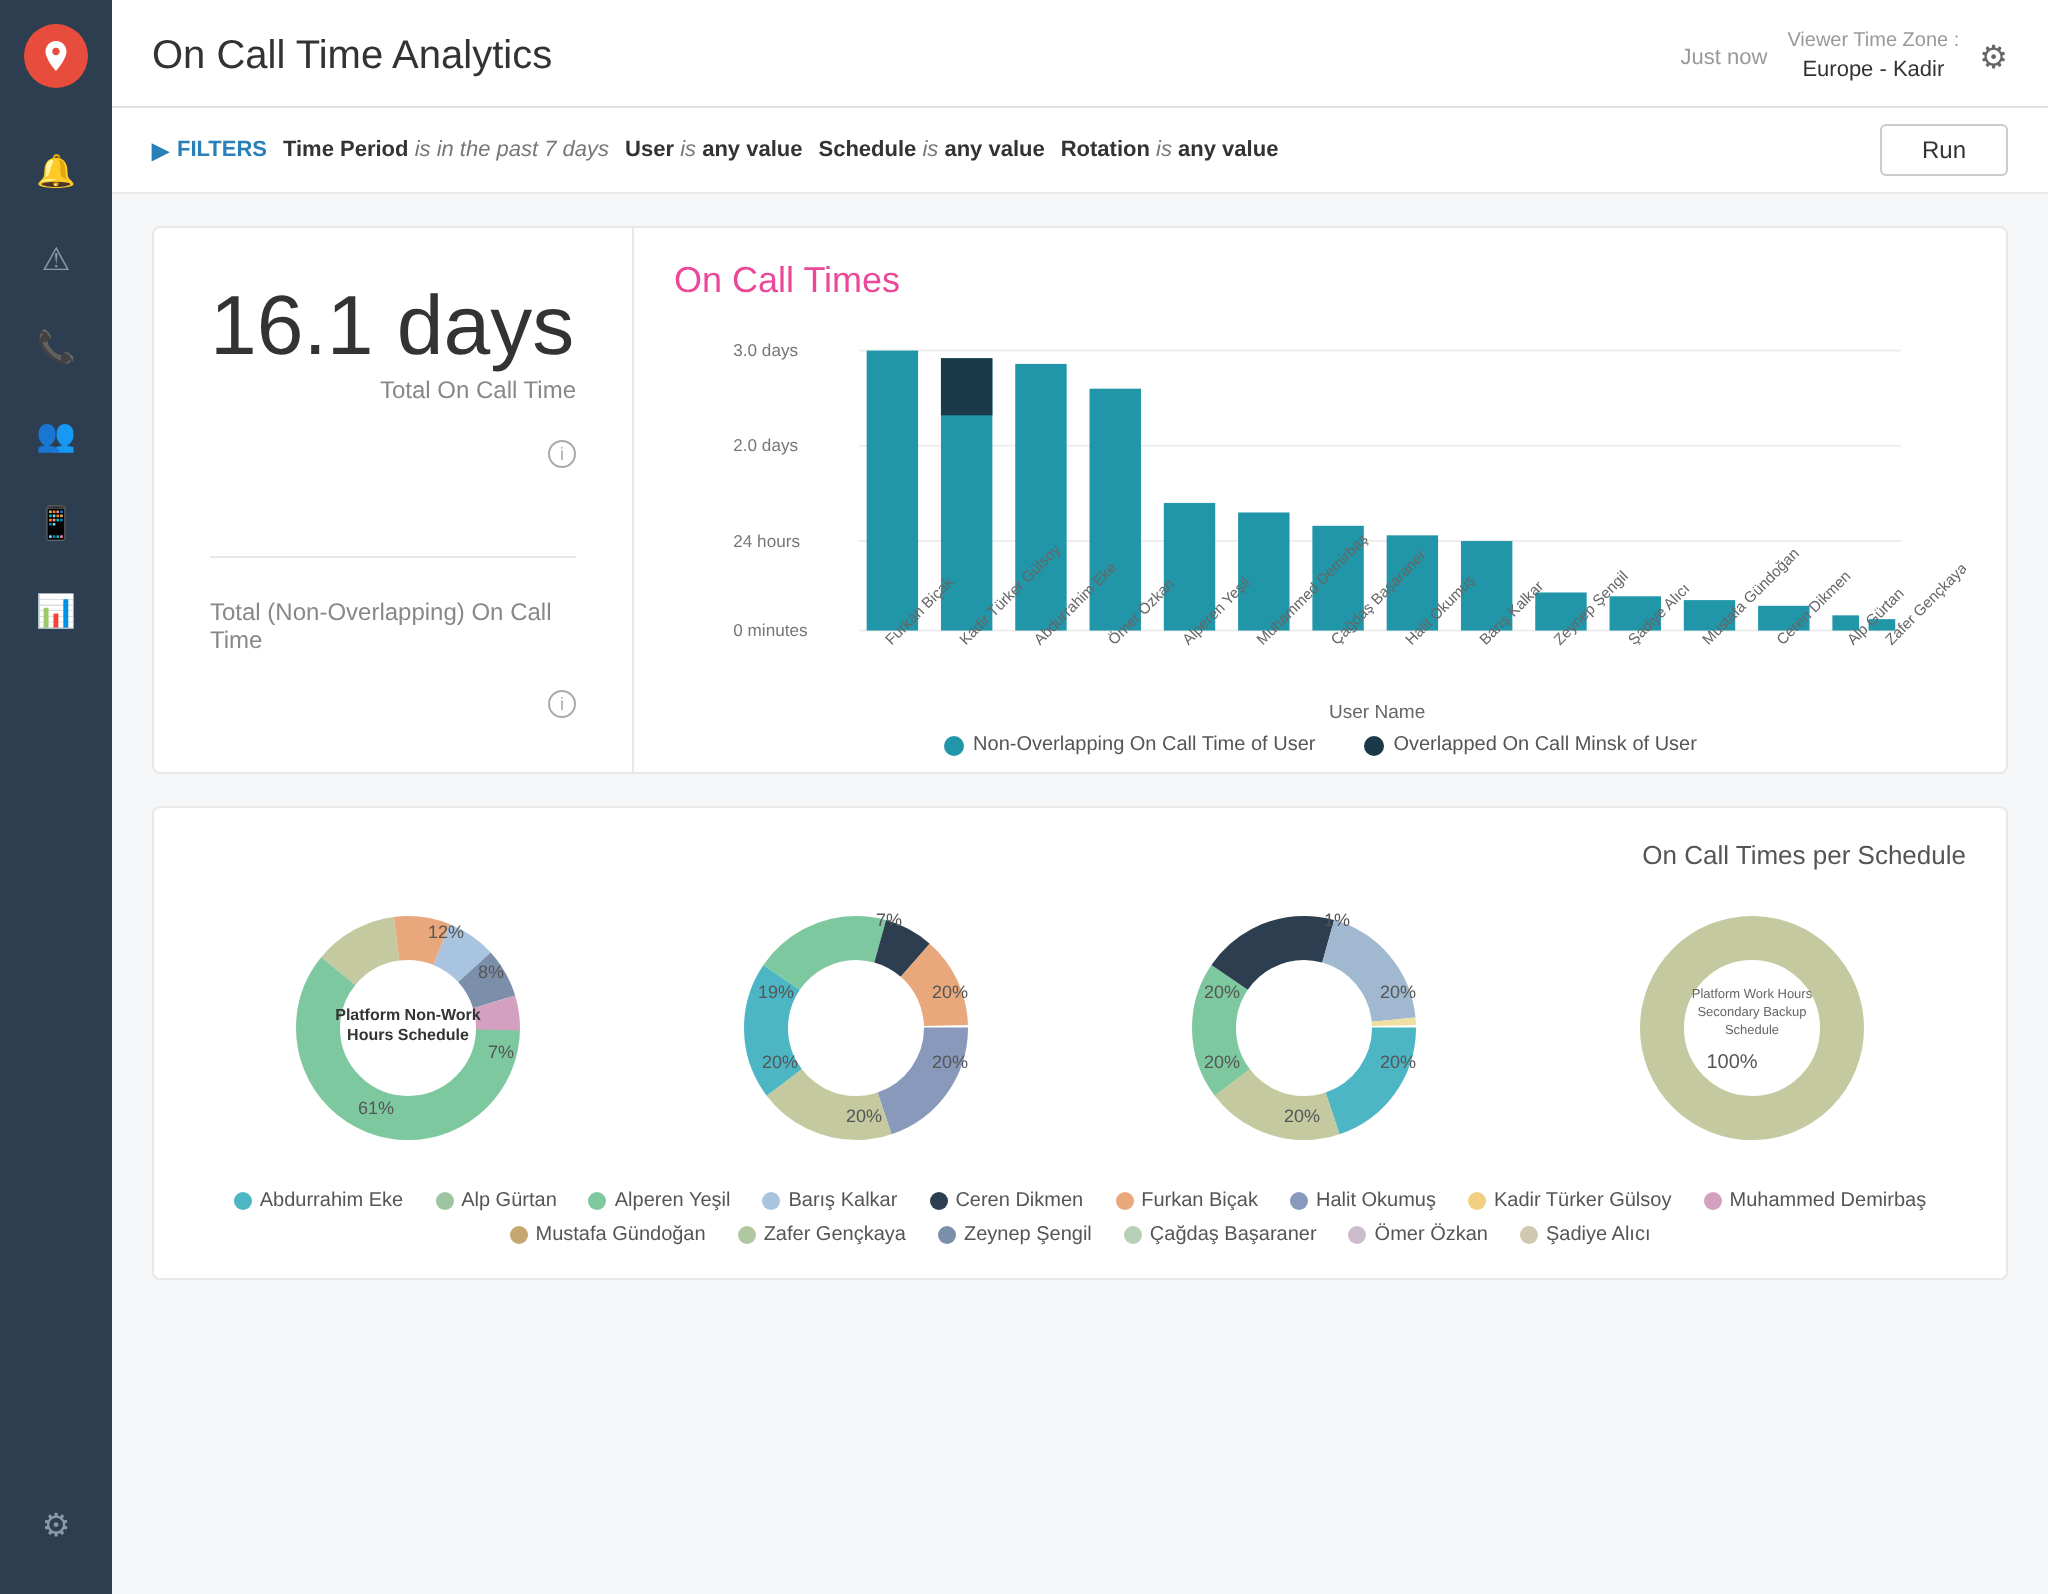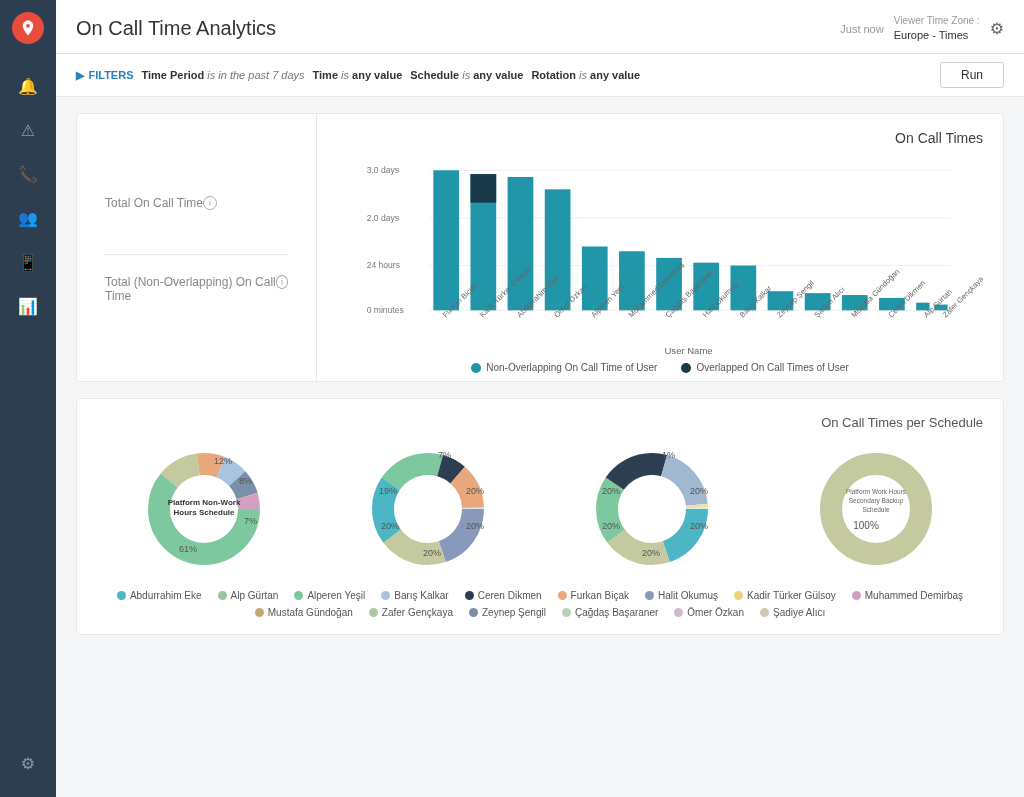--- a/index.html
+++ b/index.html
@@ -61,21 +61,21 @@
       color: #333;
     }
     .header-right {
       display: flex;
       align-items: center;
       gap: 10px;
       font-size: 11px;
       color: #666;
     }
     .viewer-tz {
-      text-align: left;
+      text-align: center;
       line-height: 1.4;
     }
     .viewer-tz .label { color: #999; font-size: 10px; }
     .viewer-tz .value { color: #333; font-size: 11px; }
     .settings-icon {
       color: #666;
       cursor: pointer;
       font-size: 16px;
     }
 
@@ -144,22 +144,23 @@
       font-size: 42px;
       font-weight: 300;
       color: #333;
       line-height: 1;
     }
     .kpi-label {
       font-size: 12px;
       color: #888;
       margin-top: 4px;
       display: flex;
-      align-items: flex-start;
-      gap: 0;
+      align-items: flex-end;
+      gap: 18px;
+      flex-direction: column;
     }
     .kpi-divider {
       border: none;
       border-top: 1px solid #e8e8e8;
       margin: 16px 0;
     }
     .info-icon {
       width: 14px; height: 14px;
       border: 1px solid #aaa;
       border-radius: 50%;
@@ -171,23 +172,23 @@
       cursor: pointer;
     }
 
     
     .bar-chart-panel {
       flex: 1;
       padding: 16px 20px 8px;
       min-width: 0;
     }
     .chart-title {
-      text-align: right;
-      font-size: 14px;
-      color: #404040;
+      text-align: left;
+      font-size: 18px;
+      color: #ec4899;
       margin-bottom: 10px;
     }
     .bar-chart-container {
       position: relative;
       height: 200px;
     }
     .bar-chart-svg {
       width: 100%;
       height: 100%;
     }
@@ -284,52 +285,53 @@
 </nav>
 
 <div class="main">
 
   <div class="header">
     <h1 class="header-title">On Call Time Analytics</h1>
     <div class="header-right">
       <span class="timestamp">Just now</span>
       <div class="viewer-tz">
         <div class="label">Viewer Time Zone :</div>
-        <div class="value">Europe - Times</div>
+        <div class="value">Europe - Kadir</div>
       </div>
       <div class="settings-icon">⚙</div>
     </div>
   </div>
 
   <div class="filter-bar">
     <div class="filter-toggle">
       <span>▶</span>
       <span>FILTERS</span>
     </div>
     <span class="filter-item">
       <span class="field">Time Period</span> <span class="op">is in the past 7 days</span>
     </span>
     <span class="filter-item">
-      <span class="field">Time</span> <span class="op">is</span> <span class="val">any value</span>
+      <span class="field">User</span> <span class="op">is</span> <span class="val">any value</span>
     </span>
     <span class="filter-item">
       <span class="field">Schedule</span> <span class="op">is</span> <span class="val">any value</span>
     </span>
     <span class="filter-item">
       <span class="field">Rotation</span> <span class="op">is</span> <span class="val">any value</span>
     </span>
     <button class="run-btn">Run</button>
   </div>
 
   <div class="content">
 
     <div class="top-section">
 
       <div class="kpi-panel">
         <div class="kpi-block">
+          <div class="kpi-value">16.1 days</div>
           <div class="kpi-label">
             <span>Total On Call Time</span>
             <span class="info-icon">i</span>
           </div>
         </div>
         <hr class="kpi-divider">
         <div class="kpi-block">
           <div class="kpi-label">
             <span>Total (Non-Overlapping) On Call Time</span>
             <span class="info-icon">i</span>
@@ -402,21 +404,21 @@
             <text x="340" y="208" class="axis-title" text-anchor="middle">User Name</text>
           </svg>
         </div>
         <div class="chart-legend">
           <div class="legend-item">
             <div class="legend-dot" style="background:#2196a8;"></div>
             <span>Non-Overlapping On Call Time of User</span>
           </div>
           <div class="legend-item">
             <div class="legend-dot" style="background:#1a3a4a;"></div>
-            <span>Overlapped On Call Times of User</span>
+            <span>Overlapped On Call Minsk of User</span>
           </div>
         </div>
       </div>
     </div>
 
     <div class="donuts-section">
       <div class="donuts-title">On Call Times per Schedule</div>
       <div class="donuts-row">
 
 

